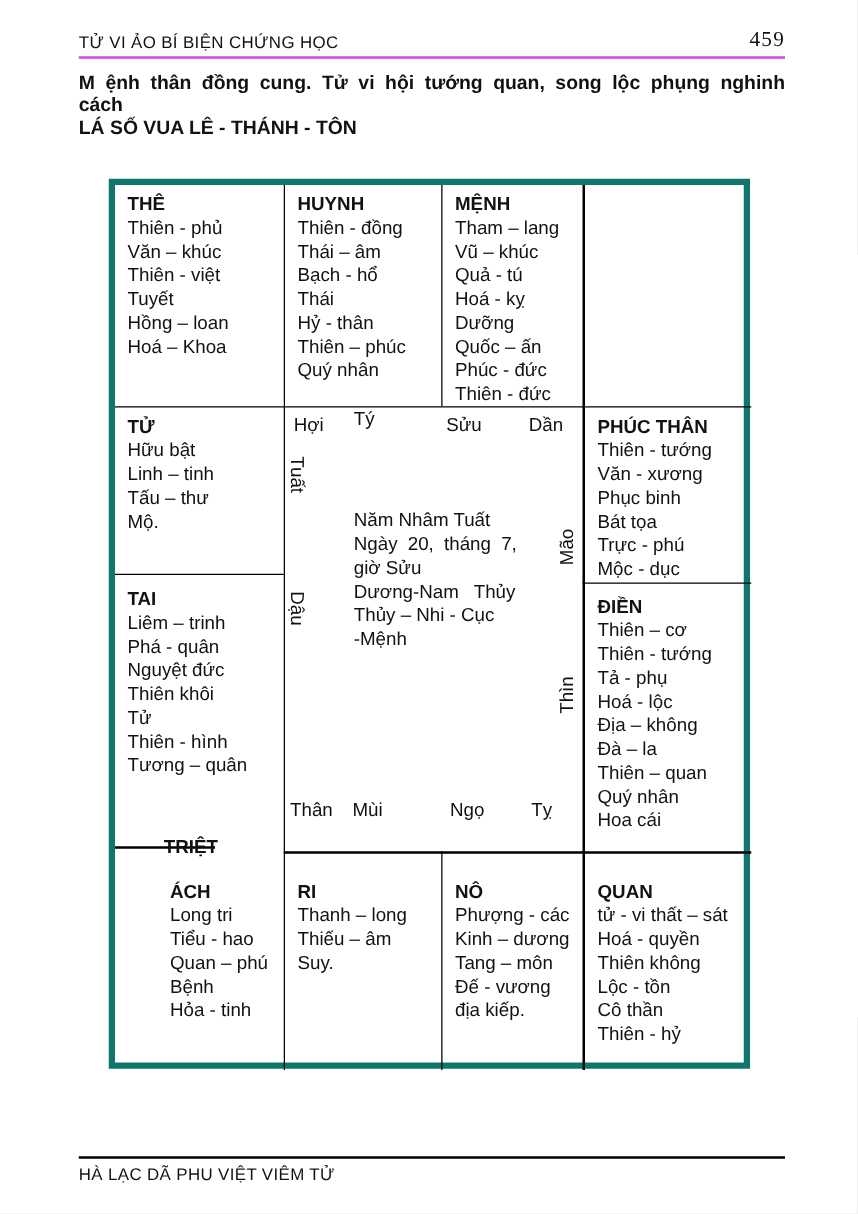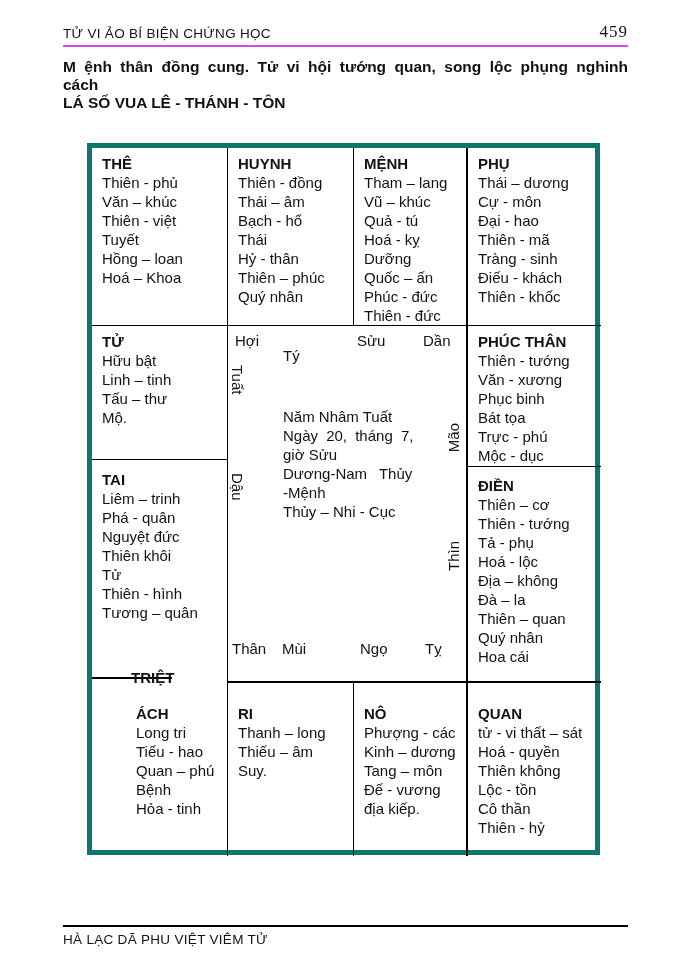--- a/index.html
+++ b/index.html
@@ -95,32 +95,20 @@
           <div>Tham – lang</div>
           <div>Vũ – khúc</div>
           <div>Quả - tú</div>
           <div>Hoá - kỵ</div>
           <div>Dưỡng</div>
           <div>Quốc – ấn</div>
           <div>Phúc - đức</div>
           <div>Thiên - đức</div>
         </div>
     </div>
-    <div class="cell" style="left:376px; top:0; width:133px; height:177px;">
-      <div class="cell-h">PHỤ</div>
-      <div>
-          <div>Thái – dương</div>
-          <div>Cự - môn</div>
-          <div>Đại - hao</div>
-          <div>Thiên - mã</div>
-          <div>Tràng - sinh</div>
-          <div>Điếu - khách</div>
-          <div>Thiên - khốc</div>
-        </div>
-    </div>
 
     <div class="cell" style="left:0; top:178px; width:135px; height:133px;">
       <div class="cell-h">TỬ</div>
       <div>
           <div>Hữu bật</div>
           <div>Linh – tinh</div>
           <div>Tấu – thư</div>
           <div>Mộ.</div>
         </div>
     </div>
@@ -199,36 +187,36 @@
           <div>Phượng - các</div>
           <div>Kinh – dương</div>
           <div>Tang – môn</div>
           <div>Đế - vương</div>
           <div>địa kiếp.</div>
         </div>
     </div>
 
     <div class="center">
       <span class="zl" style="left:8px;   top:7px;">Hợi</span>
-      <span class="zl" style="left:56px;  top:22px;">Tý</span>
+      <span class="zl" style="left:56px;  top:2px;">Tý</span>
       <span class="zl" style="left:130px; top:7px;">Sửu</span>
       <span class="zl" style="left:196px; top:7px;">Dần</span>
 
       <span class="zl vcw" style="left:2px;   top:40px;">Tuất</span>
       <span class="zl vcw" style="left:2px;   top:148px;">Dậu</span>
       <span class="zl vccw" style="left:218px; top:98px;">Mão</span>
       <span class="zl vccw" style="left:218px; top:216px;">Thìn</span>
 
       <div class="info">
         <div>Năm Nhâm Tuất</div>
         <div class="ws1">Ngày 20, tháng 7,</div>
         <div>giờ Sửu</div>
         <div class="ws2">Dương-Nam Thủy</div>
+        <div>Thủy – Nhi - Cục</div>
         <div>-Mệnh</div>
-        <div>Thủy – Nhi - Cục</div>
       </div>
 
       <span class="zl" style="left:5px;   top:315px;">Thân</span>
       <span class="zl" style="left:55px;  top:315px;">Mùi</span>
       <span class="zl" style="left:133px; top:315px;">Ngọ</span>
       <span class="zl" style="left:198px; top:315px;">Tỵ</span>
     </div>
 
   </div>
 

